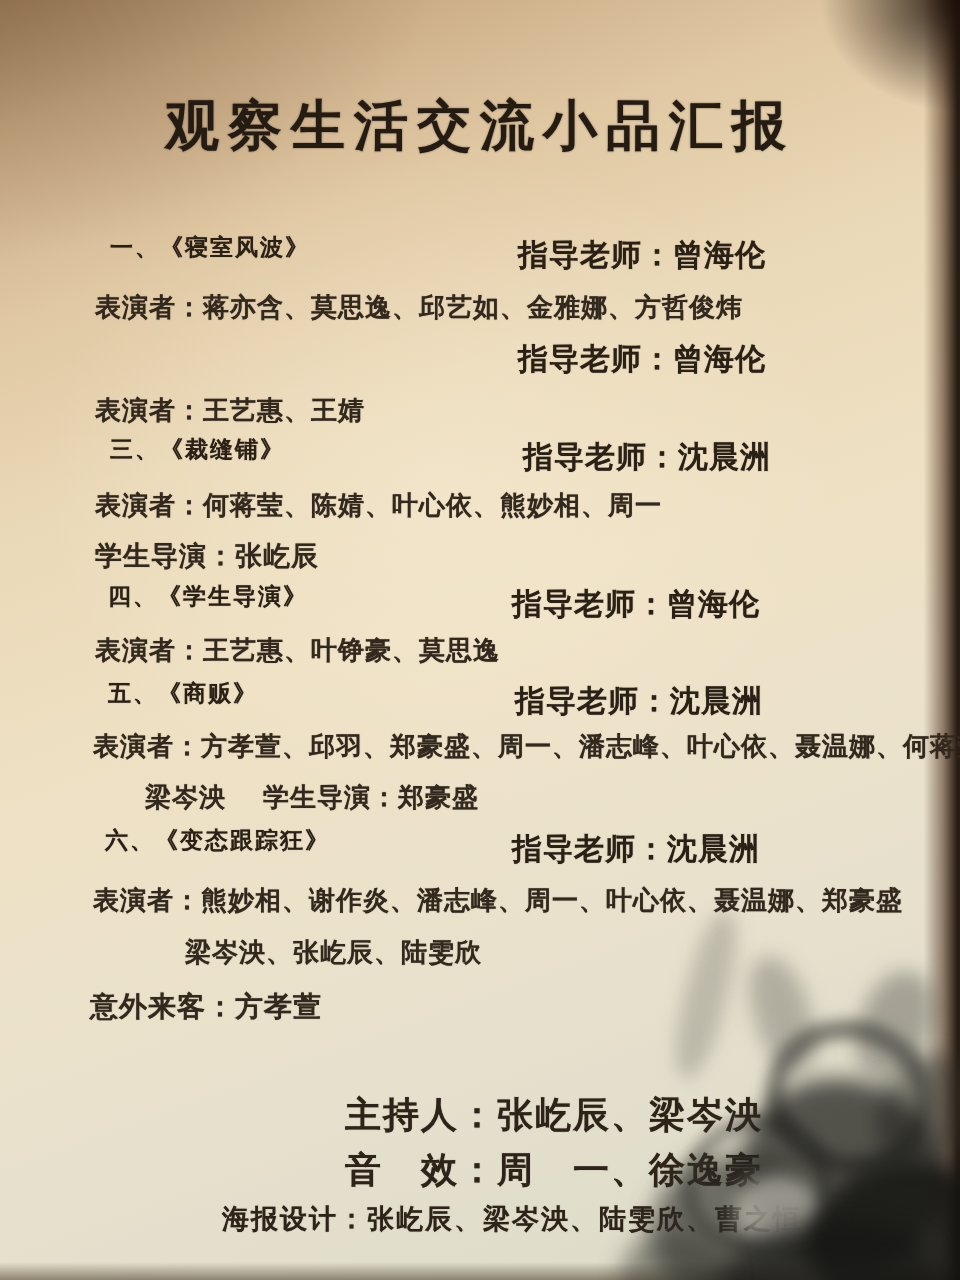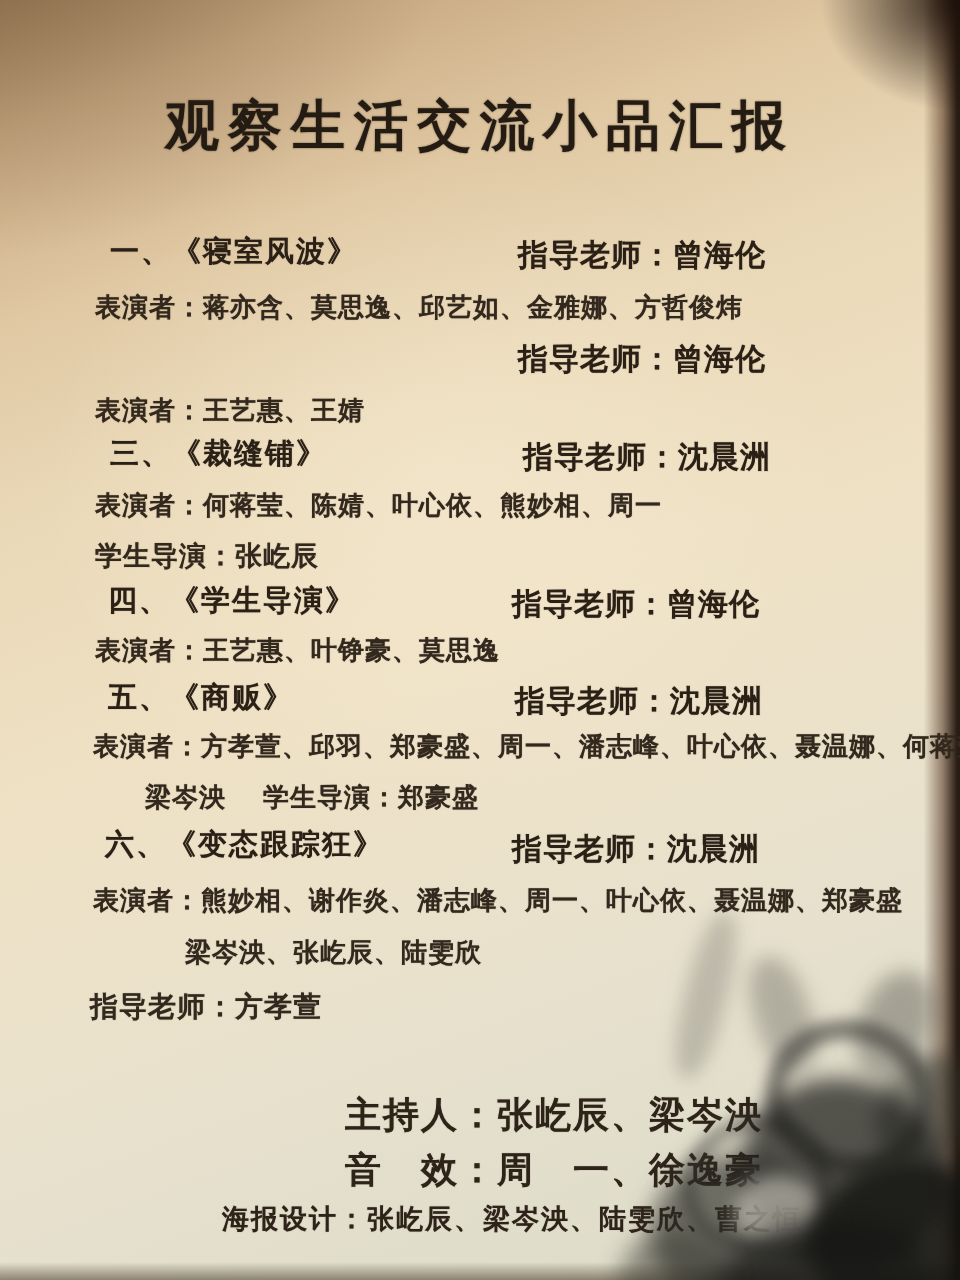--- a/index.html
+++ b/index.html
@@ -22,21 +22,21 @@
       
       linear-gradient(to bottom, rgba(0,0,0,0) 98.6%, rgba(70,58,40,0.55) 100%),
       
       linear-gradient(160deg,#a98a66 0%,#c9ab85 8%,#e0c8a3 20%,#ead9b8 33%,#eee0c3 48%,#ece2ca 62%,#e6e0cd 76%,#e0ddcb 88%,#dbd9c7 100%);
   }
   .line{position:absolute;white-space:nowrap;color:#33281d;font-weight:bold;
         text-shadow:0 0 1px rgba(51,40,29,0.55);}
   .doc-title{font-size:54px;letter-spacing:9px;color:#241b12;width:100%;text-align:center;
              text-shadow:0 0 2px rgba(36,27,18,0.6);}
   .doc-subtitle{font-size:34px;letter-spacing:7px;color:#2a2015;width:100%;text-align:center;}
-  .item-title{font-size:29px;color:#2b2016;letter-spacing:2px;}
+  .item-title{font-size:23px;color:#2b2016;letter-spacing:2px;}
   .teacher{font-size:30px;color:#2b2016;letter-spacing:1px;}
   .performers{font-size:26px;letter-spacing:1px;}
   .director{font-size:27px;letter-spacing:1px;}
   .credit{font-size:36px;letter-spacing:2px;color:#2e2318;}
 
   
   #ink{position:absolute;left:560px;top:900px;width:400px;height:380px;pointer-events:none;}
   .blob{position:absolute;border-radius:50%;}
   .b1{left:180px;top:180px;width:210px;height:190px;background:rgba(28,28,25,0.72);filter:blur(11px);transform:rotate(24deg);}
   .b2{left:250px;top:260px;width:190px;height:170px;background:rgba(18,18,16,0.82);filter:blur(10px);transform:rotate(-14deg);}
@@ -76,21 +76,21 @@
 
   <div class="line item-title" style="left:108px;top:678px;">五、《商贩》</div>
   <div class="line teacher" style="left:515px;top:681px;">指导老师：沈晨洲</div>
   <div class="line performers" style="left:93px;top:729px;">表演者：方孝萱、邱羽、郑豪盛、周一、潘志峰、叶心依、聂温娜、何蒋莹、</div>
   <div class="line performers" style="left:99px;top:780px;margin-left:46px;">梁岑泱　 学生导演：郑豪盛</div>
 
   <div class="line item-title" style="left:105px;top:825px;">六、《变态跟踪狂》</div>
   <div class="line teacher" style="left:512px;top:829px;">指导老师：沈晨洲</div>
   <div class="line performers" style="left:93px;top:883px;">表演者：熊妙相、谢作炎、潘志峰、周一、叶心依、聂温娜、郑豪盛</div>
   <div class="line performers" style="left:185px;top:935px;">梁岑泱、张屹辰、陆雯欣</div>
-  <div class="line director" style="left:90px;top:988px;font-size:28px;">指导老师：方孝萱</div>
+  <div class="line director" style="left:90px;top:988px;font-size:28px;">意外来客：方孝萱</div>
 
   <div class="line credit" style="left:345px;top:1091px;">主持人：张屹辰、梁岑泱</div>
   <div class="line credit" style="left:345px;top:1146px;">音　效：周　一、徐逸豪</div>
   <div class="line credit" style="left:222px;top:1201px;font-size:27px;">海报设计：张屹辰、梁岑泱、陆雯欣、曹之恒</div>
 
   <div id="ink">
     <div class="blob wisp1"></div>
     <div class="blob wisp2"></div>
     <div class="blob wisp3"></div>
     <div class="blob ring1"></div>

